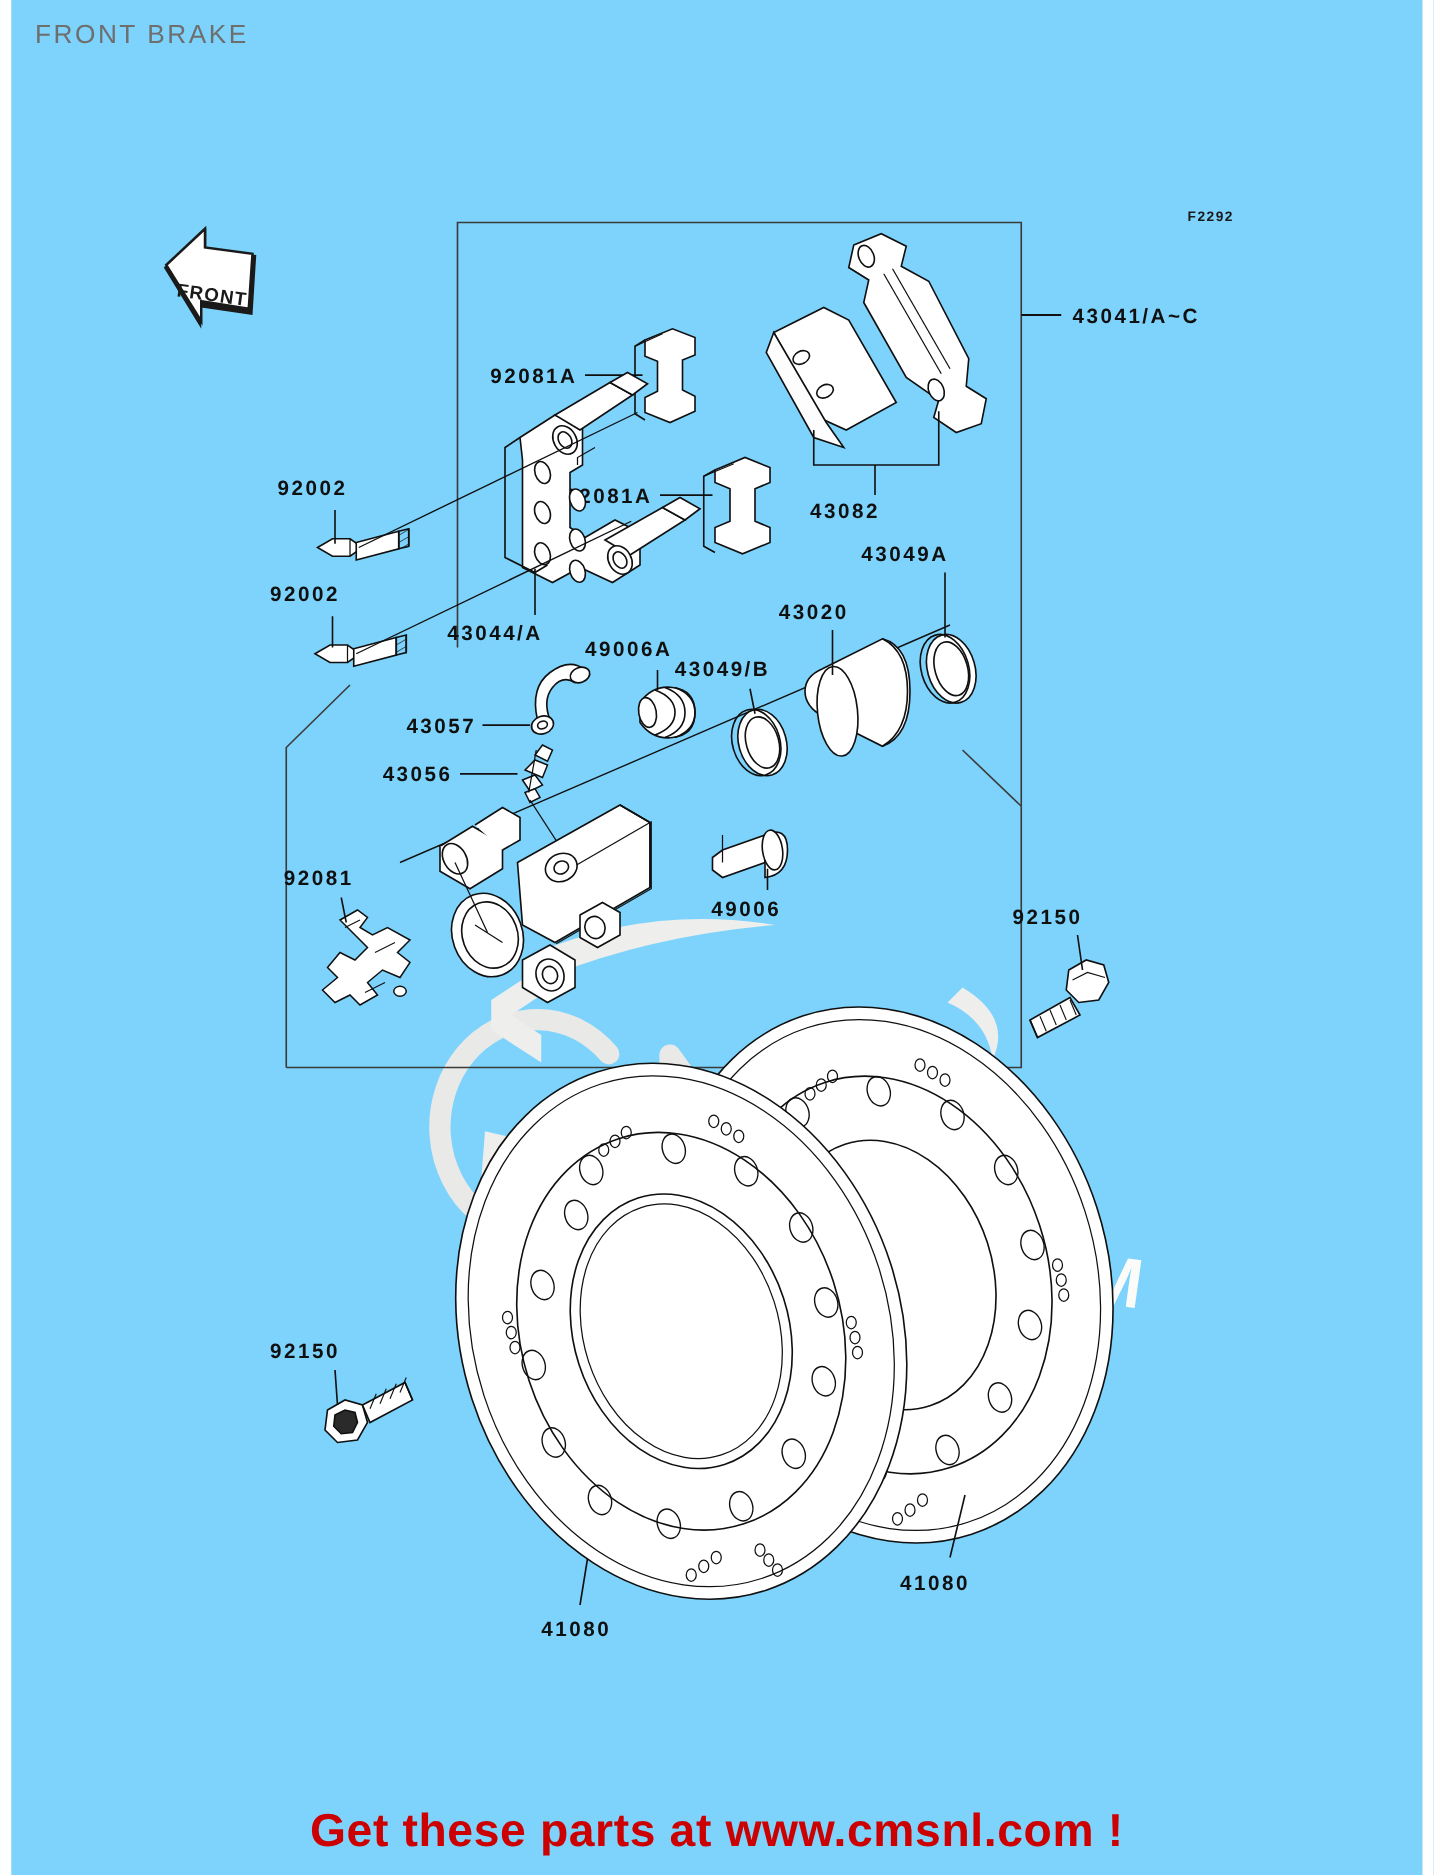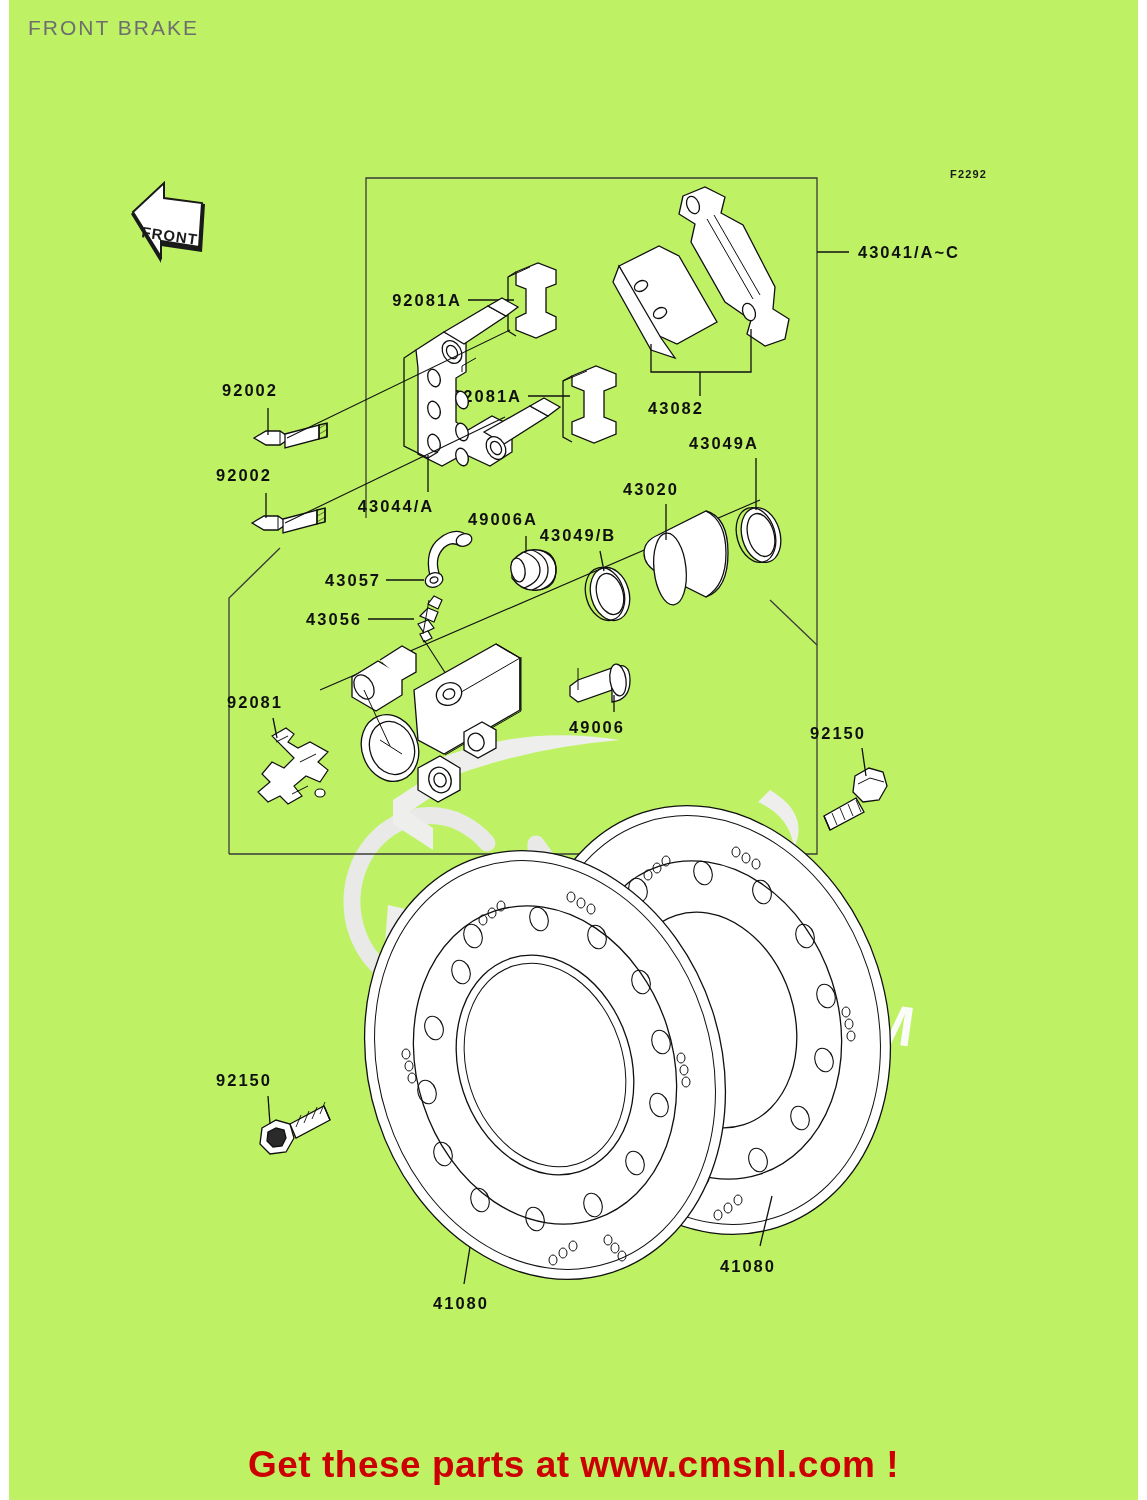--- a/index.html
+++ b/index.html
@@ -1,18 +1,18 @@
 <!DOCTYPE html>
 <html><head>
 <meta charset="utf-8">
 <title>FRONT BRAKE</title>
 <style>
   html,body{margin:0;padding:0;background:#fbfbf9;}
   body{font-family:"Liberation Sans",sans-serif;}
-  #page{position:relative;width:1147px;height:1500px;background:#bef264;overflow:hidden;}
+  #page{position:relative;width:1147px;height:1500px;background:#7dd3fc;overflow:hidden;}
 
   
   .rail{position:absolute;top:0;width:9px;height:1500px;background:#ffffff;}
   .rail.left{left:0;}
   .rail.right{right:0;}
 
   
   #title{
     position:absolute;left:28px;top:16px;
     font-size:21px;letter-spacing:2.0px;color:#6e6e6e;

